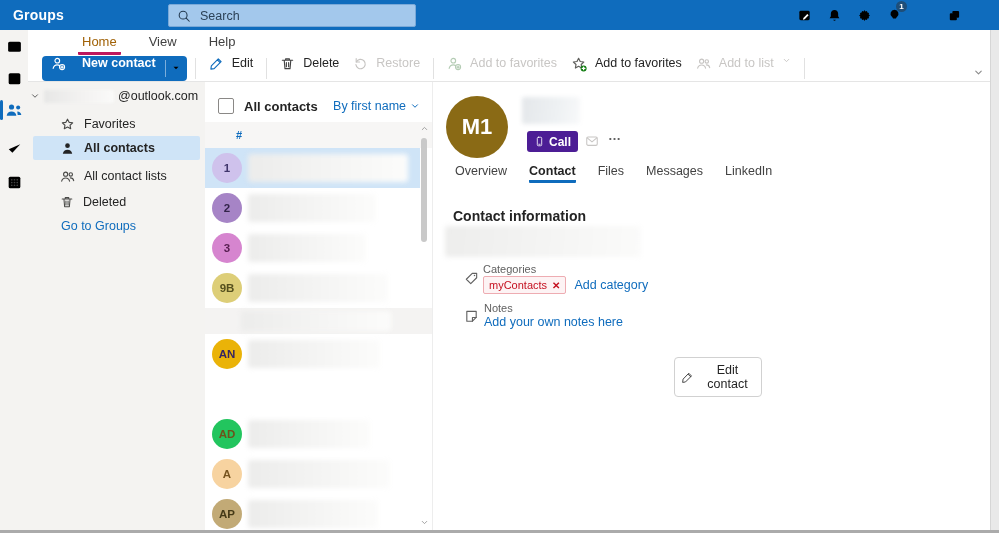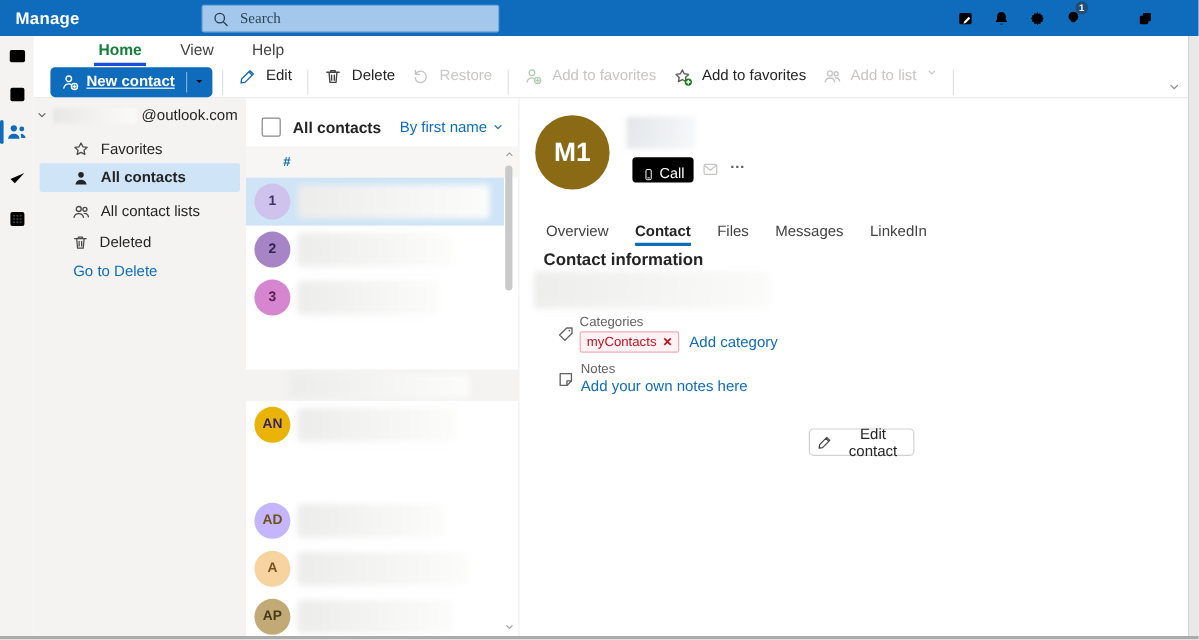--- a/index.html
+++ b/index.html
@@ -5,40 +5,40 @@
   html,body{margin:0;padding:0;background:#dcdcdc;font-family:"Liberation Sans",sans-serif;}
   .screen{position:relative;width:999px;height:533px;background:#fff;overflow:hidden;font-size:12.5px;color:#242424;}
   .abs{position:absolute;}
   .icon{display:inline-flex;align-items:center;justify-content:center;flex:0 0 auto;}
   .icon svg{stroke:currentColor;fill:none;stroke-width:1.2;stroke-linecap:round;stroke-linejoin:round;}
 
   
   .topbar{left:0;top:0;width:999px;height:30px;background:#0f6cbd;display:flex;align-items:center;color:#fff;}
   .brand{font-weight:bold;font-size:14px;padding-left:13px;letter-spacing:.2px;}
   .searchbox{position:absolute;left:168px;top:4px;width:230px;height:21px;background:#a3c8ec;border:1px solid #7aa9d8;border-radius:2px;display:flex;align-items:center;gap:7px;padding:0 8px;color:#22384e;}
-  .searchbox input{background:transparent;border:none;outline:none;font-size:12.5px;color:#6d28d9;width:170px;font-family:Liberation Serif, serif;}
+  .searchbox input{background:transparent;border:none;outline:none;font-size:12.5px;color:#6d28d9;width:170px;font-family:Liberation Sans, sans-serif;}
   .searchbox input::placeholder{color:#2c4257;opacity:1;}
   .tb-right{position:absolute;right:0;top:0;height:30px;display:flex;}
   .tb-btn{width:30px;height:30px;display:flex;align-items:center;justify-content:center;color:#fff;position:relative;}
   .badge{position:absolute;top:1px;right:2px;width:11px;height:11px;border-radius:50%;background:#1e4e79;color:#fff;font-size:8px;display:flex;align-items:center;justify-content:center;font-weight:bold;}
 
   
   .ribbon{left:28px;top:30px;width:962px;height:51px;background:#fff;border-bottom:1px solid #e5e5e5;}
   .ribbon-row1{display:flex;align-items:flex-end;height:25px;padding-left:6px;}
   .hamburger{width:26px;height:22px;display:flex;align-items:center;justify-content:center;color:#424242;margin-right:6px;margin-bottom:2px;}
   .rtab{font-size:13px;color:#424242;padding:0 4px 6px;margin:0 12px;}
-  .rtab.active{font-weight:bold;color:#15803d;border-bottom:3px solid #1d4ed8;padding-bottom:3px;border-radius:1px;}
+  .rtab.active{font-weight:normal;color:#a16207;border-bottom:3px solid #be185d;padding-bottom:3px;border-radius:1px;}
   .ribbon-row2{display:flex;align-items:center;height:26px;padding-left:14px;}
   .tbtn{display:flex;align-items:flex-start;gap:8px;height:25px;padding:0 7px;border-radius:4px;font-size:12.5px;color:#242424;white-space:nowrap;}
   .tbtn .icon{color:#424242;}
   .tbtn.disabled{color:#c8c6c4;}
   .tbtn.disabled .icon{color:#c6c4c2;}
   .tbtn.disabled .icon.greenish{color:#b4ccb4;}
   .split{display:flex;background:#0f6cbd;border-radius:4px;color:#fff;height:25px;overflow:hidden;margin-right:2px;}
-  .split-main{display:flex;align-items:center;gap:6px;padding:0 9px;font-weight:600;font-size:12.5px;text-decoration:underline;}
+  .split-main{display:flex;align-items:flex-start;gap:16px;padding:0 9px;font-weight:600;font-size:12.5px;}
   .split-main .icon{color:#fff;}
   .split-div{width:1px;background:rgba(255,255,255,.45);margin:4px 0;}
   .split-chev{width:21px;display:flex;align-items:center;justify-content:center;color:#fff;}
   .sep{width:1px;height:21px;background:#e1e1e1;margin:0 6px;}
   .chev{color:#616161;}
   .ribbon-collapse{position:absolute;right:6px;bottom:3px;color:#8a8a8a;}
 
   
   .rail{left:0;top:30px;width:28px;height:503px;background:#f4f3f1;}
   .rail-btn{position:absolute;left:0;width:28px;height:24px;display:flex;align-items:center;justify-content:center;color:#424242;}
@@ -71,48 +71,48 @@
   .groupband{position:absolute;left:0;top:226px;width:227px;height:26px;background:#f4f3f2;}
   .groupband .cname{left:36px;top:3px;height:20px;width:150px;}
   .sbar{position:absolute;right:2px;top:40px;width:11px;height:409px;}
   .sbar .arrow{position:absolute;left:1px;color:#9a9a9a;}
   .sthumb{position:absolute;left:2px;top:16px;width:6px;height:104px;background:#c9c9c9;border-radius:3px;}
 
   
   .detail{left:433px;top:82px;width:557px;height:451px;background:#fff;}
   .bigavatar{position:absolute;left:13px;top:14px;width:62px;height:62px;border-radius:50%;display:flex;align-items:center;justify-content:center;font-size:22px;font-weight:bold;}
   .nameblur{position:absolute;left:89px;top:15px;width:58px;height:27px;background:linear-gradient(100deg,#e4e7ea,#eef1f3 60%,#f8f9fa);border-radius:2px;filter:blur(2px);}
-  .callbtn{position:absolute;left:94px;top:49px;width:51px;height:21px;background:#000000;border-radius:3px;color:#fff;display:flex;align-items:flex-end;justify-content:center;gap:4px;font-size:12px;font-weight:400;}
+  .callbtn{position:absolute;left:94px;top:49px;width:51px;height:21px;background:#4c1d95;border-radius:3px;color:#fff;display:flex;align-items:center;justify-content:center;gap:4px;font-size:12px;font-weight:700;}
   .mailghost{position:absolute;left:151px;top:52px;color:#c8c6c4;}
   .moredots{position:absolute;left:175px;top:46px;color:#616161;font-size:13px;letter-spacing:1px;font-weight:bold;}
-  .dtabs{position:absolute;left:22px;top:104px;display:flex;gap:22px;font-size:12.5px;color:#424242;}
+  .dtabs{position:absolute;left:22px;top:82px;display:flex;gap:22px;font-size:12.5px;color:#424242;}
   .dtab{padding-bottom:5px;}
   .dtab.active{font-weight:bold;color:#242424;border-bottom:3px solid #0f6cbd;padding-bottom:2px;border-radius:1px;}
   .dsection-title{position:absolute;left:20px;top:126px;font-size:14px;font-weight:600;color:#242424;}
   .infoblur{position:absolute;left:12px;top:144px;width:196px;height:31px;background:linear-gradient(95deg,#ededec,#f4f4f3 50%,#fbfbfa);border-radius:3px;filter:blur(2.5px);}
   .fieldicon{position:absolute;color:#616161;}
   .fieldlabel{position:absolute;font-size:11px;color:#616161;}
   .cat-row{position:absolute;left:50px;top:194px;display:flex;align-items:center;gap:8px;}
   .tagchip{display:flex;align-items:center;gap:5px;height:16px;padding:0 5px;background:#fdf3f4;border:1px solid #eeacb2;border-radius:2px;color:#c50f1f;font-size:11px;}
   .tagchip .x{font-size:10px;font-weight:bold;color:#c50f1f;}
   .bluelink{color:#0f6cbd;font-size:12.5px;}
   .notes-link{position:absolute;left:51px;top:233px;}
-  .editbtn{position:absolute;left:241px;top:275px;width:88px;height:23px;background:#fff;border:1px solid #d1d1d1;border-radius:4px;display:flex;align-items:center;justify-content:center;gap:6px;font-size:12.5px;color:#242424;box-sizing:border-box;}
+  .editbtn{position:absolute;left:241px;top:275px;width:88px;height:40px;background:#fff;border:1px solid #d1d1d1;border-radius:4px;display:flex;align-items:center;justify-content:center;gap:6px;font-size:12.5px;color:#242424;box-sizing:border-box;}
   .editbtn .icon{color:#424242;}
 
   .right-strip{left:990px;top:30px;width:9px;height:503px;background:#e9e9e9;border-left:1px solid #d6d6d6;box-sizing:border-box;}
   .bottom-edge{left:0;top:530px;width:999px;height:3px;background:#ababab;}
 </style>
 </head>
 <body>
 
 <div class="screen">
 
   <header class="abs topbar">
-    <span class="brand">Manage</span>
+    <span class="brand">Groups</span>
     <div class="searchbox">
       <span class="icon">
           <svg width="14" height="14" viewBox="0 0 16 16">
             <circle cx="7" cy="7" r="4.5"></circle>
             <path d="M10.5 10.5L14 14"></path>
           </svg>
         </span>
       <input type="text" placeholder="Search" style="">
     </div>
     <div class="tb-right">
@@ -347,21 +347,21 @@
       <span>All contact lists</span>
     </div>
     <div class="fitem" style="top:108px">
       <span class="icon">
           <svg width="14" height="14" viewBox="0 0 16 16">
             <path d="M2.5 4.5h11M6 4.5V3h4v1.5M4.5 4.5l.8 9h5.4l.8-9M6.8 7v4.5M9.2 7v4.5"></path>
           </svg>
         </span>
       <span>Deleted</span>
     </div>
-    <a class="groups-link">Go to Delete</a>
+    <a class="groups-link">Go to Groups</a>
   </aside>
 
   <section class="abs list">
     <div class="list-header">
       <span class="checkbox"></span>
       <span class="list-title">All contacts</span>
       <span class="sort">
         <span>By first name</span>
         <span class="icon">
             <svg width="10" height="10" viewBox="0 0 12 12">
@@ -379,29 +379,33 @@
       <span class="cname" style="width:160px"></span>
     </div>
     <div class="crow" style="top:106px">
       <span class="cav" style="background-color: rgb(166, 132, 198); color: rgb(51, 36, 74);">2</span>
       <span class="cname"></span>
     </div>
     <div class="crow" style="top:146px">
       <span class="cav" style="background-color: rgb(214, 133, 207); color: rgb(87, 31, 81);">3</span>
       <span class="cname" style="width:118px"></span>
     </div>
+    <div class="crow" style="top:186px">
+      <span class="cav" style="background-color: rgb(221, 206, 120); color: rgb(85, 80, 30);">9B</span>
+      <span class="cname" style="width:140px"></span>
+    </div>
     <div class="groupband">
       <span class="cname"></span>
     </div>
     <div class="crow" style="top:252px">
       <span class="cav" style="background-color: #eab308; color: rgb(54, 37, 98);">AN</span>
       <span class="cname" style="width:132px"></span>
     </div>
     <div class="crow" style="top:332px">
-      <span class="cav" style="background-color: #c4b5fd; color: rgb(109, 82, 28);">AD</span>
+      <span class="cav" style="background-color: #22c55e; color: rgb(109, 82, 28);">AD</span>
       <span class="cname" style="width:122px"></span>
     </div>
     <div class="crow" style="top:372px">
       <span class="cav" style="background-color: rgb(247, 211, 160); color: rgb(119, 84, 31);">A</span>
       <span class="cname" style="width:142px"></span>
     </div>
     <div class="crow" style="top:412px">
       <span class="cav" style="background-color: rgb(194, 170, 118); color: rgb(69, 58, 23);">AP</span>
       <span class="cname" style="width:130px"></span>
     </div>

